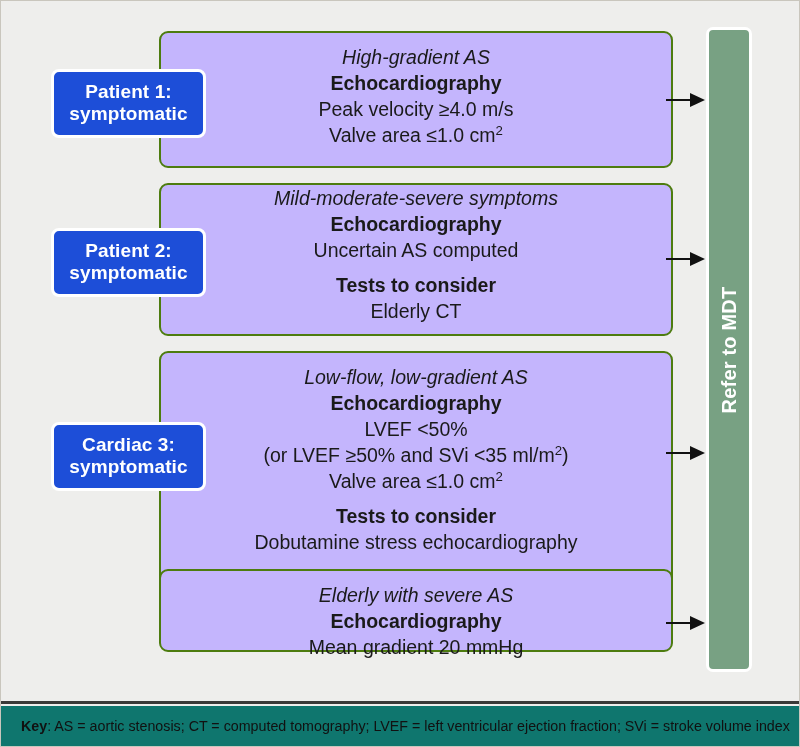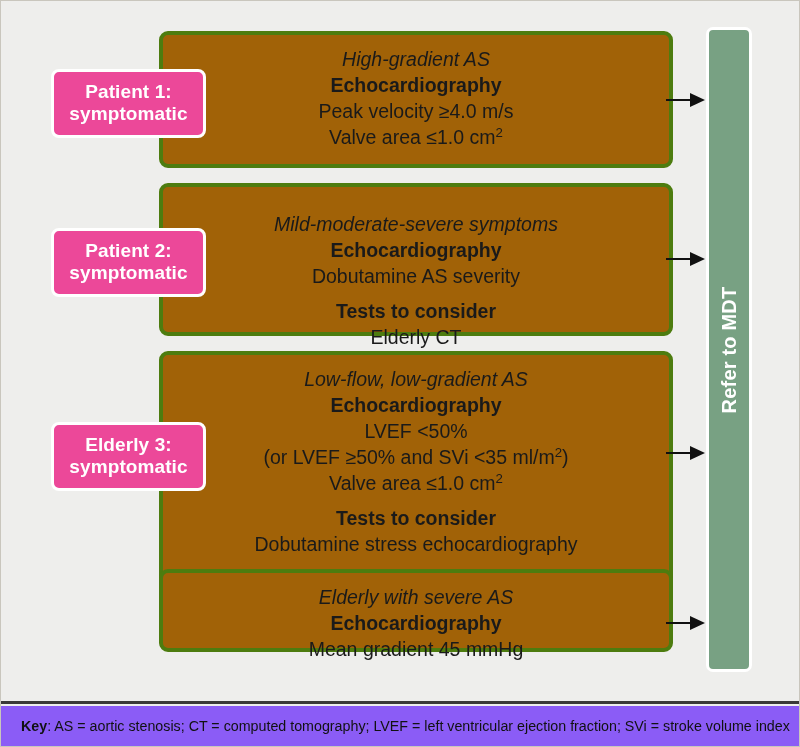--- a/index.html
+++ b/index.html
@@ -21,21 +21,21 @@
     box-sizing: border-box;
     border: 1px solid #c9c6bd;
   }
 
   
   .pill {
     position: absolute;
     left: 50px;
     width: 155px;
     box-sizing: border-box;
-    background: #ec4899;
+    background: #1d4ed8;
     border: 3px solid #ffffff;
     border-radius: 8px;
     color: #ffffff;
     font-weight: bold;
     font-size: 19px;
     line-height: 22px;
     text-align: center;
     padding: 9px 4px 10px 4px;
     letter-spacing: 0.1px;
     z-index: 6;
@@ -50,23 +50,23 @@
     background: #7fa5bc;
     z-index: 2;
   }
 
   
   .panel {
     position: absolute;
     left: 158px;
     width: 514px;
     box-sizing: border-box;
-    border: 4px solid #4d7c0f;
+    border: 2px solid #4d7c0f;
     border-radius: 9px;
-    background: #a16207;
+    background: #c4b5fd;
     z-index: 4;
     text-align: center;
     color: #1a1a1a;
   }
   .panel-inner {
     padding: 0 10px;
   }
   .line {
     font-size: 19.5px;
     line-height: 26px;
@@ -146,21 +146,21 @@
     height: 3px;
     background: #3a3a38;
     z-index: 7;
   }
   #key-band {
     position: absolute;
     left: 0;
     top: 705px;
     width: 800px;
     height: 42px;
-    background: #8b5cf6;
+    background: #0f766e;
     z-index: 7;
   }
   #key-text {
     position: absolute;
     left: 20px;
     top: 11px;
     font-size: 15.5px;
     color: #111111;
     transform: scaleX(0.92);
     transform-origin: left center;
@@ -181,24 +181,24 @@
   <div class="panel" style="top:30px; height:137px;">
     <div class="panel-inner" style="padding-top:11px;">
       <div class="line head">High-gradient AS</div>
       <div class="line bold">Echocardiography</div>
       <div class="line">Peak velocity ≥4.0 m/s</div>
       <div class="line"><span>Valve area ≤1.0 cm</span><sup>2</sup></div>
     </div>
   </div>
 
   <div class="panel" style="top:182px; height:153px;">
-    <div class="panel-inner" style="padding-top:24px;">
+    <div class="panel-inner" style="padding-top:0;">
       <div class="line head">Mild-moderate-severe symptoms</div>
       <div class="line bold">Echocardiography</div>
-      <div class="line">Dobutamine AS severity</div>
+      <div class="line">Uncertain AS computed</div>
       <div class="gap"></div>
       <div class="line bold">Tests to consider</div>
       <div class="line">Elderly CT</div>
     </div>
   </div>
 
   <div class="panel" style="top:350px; height:254px;">
     <div class="panel-inner" style="padding-top:11px;">
       <div class="line head">Low-flow, low-gradient AS</div>
       <div class="line bold">Echocardiography</div>
@@ -208,34 +208,34 @@
       <div class="gap"></div>
       <div class="line bold">Tests to consider</div>
       <div class="line">Dobutamine stress echocardiography</div>
     </div>
   </div>
 
   <div class="panel" style="top:568px; height:83px;">
     <div class="panel-inner" style="padding-top:11px;">
       <div class="line head">Elderly with severe AS</div>
       <div class="line bold">Echocardiography</div>
-      <div class="line">Mean gradient 45 mmHg</div>
+      <div class="line">Mean gradient 20 mmHg</div>
     </div>
   </div>
 
   <div class="pill" style="top:68px;">
     <div>Patient 1:</div>
     <div>symptomatic</div>
   </div>
   <div class="pill" style="top:227px;">
     <div>Patient 2:</div>
     <div>symptomatic</div>
   </div>
   <div class="pill" style="top:421px;">
-    <div>Elderly 3:</div>
+    <div>Cardiac 3:</div>
     <div>symptomatic</div>
   </div>
 
   <div class="arrow" style="left:665px; top:92px;  width:42px;">
     <div class="shaft"></div>
     <div class="head"></div>
   </div>
   <div class="arrow" style="left:665px; top:251px; width:42px;">
     <div class="shaft"></div>
     <div class="head"></div>

